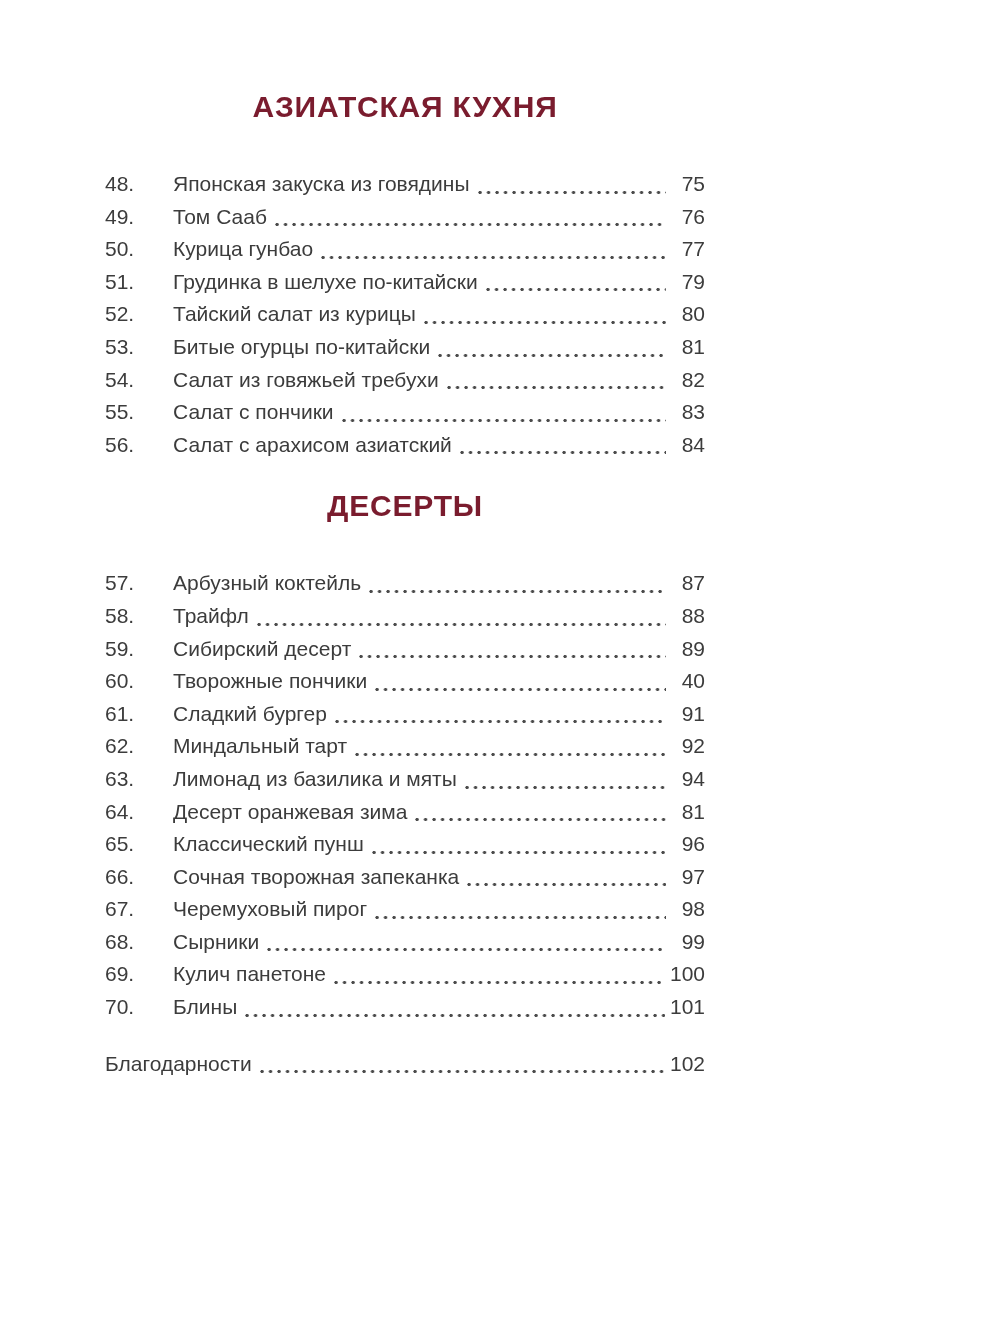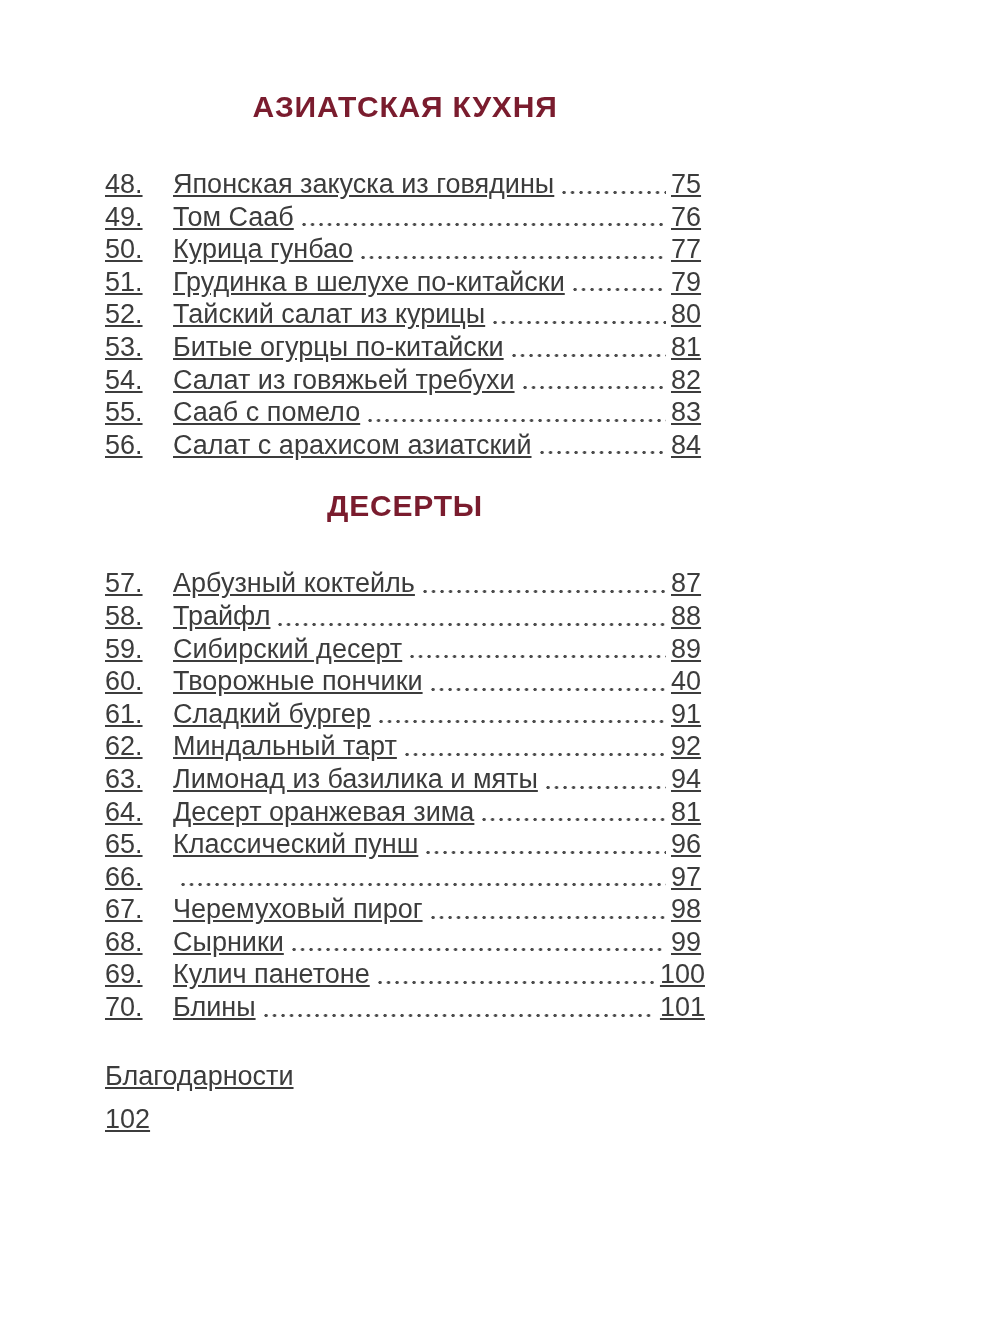--- a/index.html
+++ b/index.html
@@ -25,24 +25,23 @@
     font-weight: bold;
     letter-spacing: 0.8px;
     margin: 28px 0 44px 0;
   }
   .toc-section + .toc-section .section-heading {
   }
   .toc-list { display: block; }
   .toc-row {
     display: flex;
     align-items: baseline;
-    font-size: 27px;
+    font-size: 21px;
     line-height: 32.6px;
     white-space: nowrap;
-    text-decoration: underline;
   }
   .num {
     flex: 0 0 68px;
     width: 68px;
   }
   .title {
     flex: 0 0 auto;
   }
   .leader {
     flex: 1 1 auto;
@@ -50,24 +49,24 @@
     align-self: flex-end;
     margin: 0 5px 6px 8px;
     background-image: radial-gradient(circle at 2px 2.5px, #4a4a4a 1.4px, transparent 1.9px);
     background-size: 8.5px 5px;
     background-repeat: repeat-x;
     background-position: left bottom;
   }
   .pageno {
     flex: 0 0 auto;
     min-width: 34px;
+    text-align: right;
   }
   .footer-row {
-    margin-top: 36px;
-    flex-direction: column;
+    margin-top: 24px;
   }
 </style>
 </head>
 <body>
 
 <main class="page">
   <div id="sections">
       <section class="toc-section">
         <h2 class="section-heading">АЗИАТСКАЯ КУХНЯ</h2>
         <div class="toc-list">
@@ -108,21 +107,21 @@
             <span class="pageno">81</span>
           </div>
           <div class="toc-row">
             <span class="num">54.</span>
             <span class="title">Салат из говяжьей требухи</span>
             <span class="leader"></span>
             <span class="pageno">82</span>
           </div>
           <div class="toc-row">
             <span class="num">55.</span>
-            <span class="title">Сааб с помело</span>
+            <span class="title">Салат с пончики</span>
             <span class="leader"></span>
             <span class="pageno">83</span>
           </div>
           <div class="toc-row">
             <span class="num">56.</span>
             <span class="title">Салат с арахисом азиатский</span>
             <span class="leader"></span>
             <span class="pageno">84</span>
           </div>
         </div>
@@ -179,20 +178,21 @@
             <span class="pageno">81</span>
           </div>
           <div class="toc-row">
             <span class="num">65.</span>
             <span class="title">Классический пунш</span>
             <span class="leader"></span>
             <span class="pageno">96</span>
           </div>
           <div class="toc-row">
             <span class="num">66.</span>
+            <span class="title">Сочная творожная запеканка</span>
             <span class="leader"></span>
             <span class="pageno">97</span>
           </div>
           <div class="toc-row">
             <span class="num">67.</span>
             <span class="title">Черемуховый пирог</span>
             <span class="leader"></span>
             <span class="pageno">98</span>
           </div>
           <div class="toc-row">

